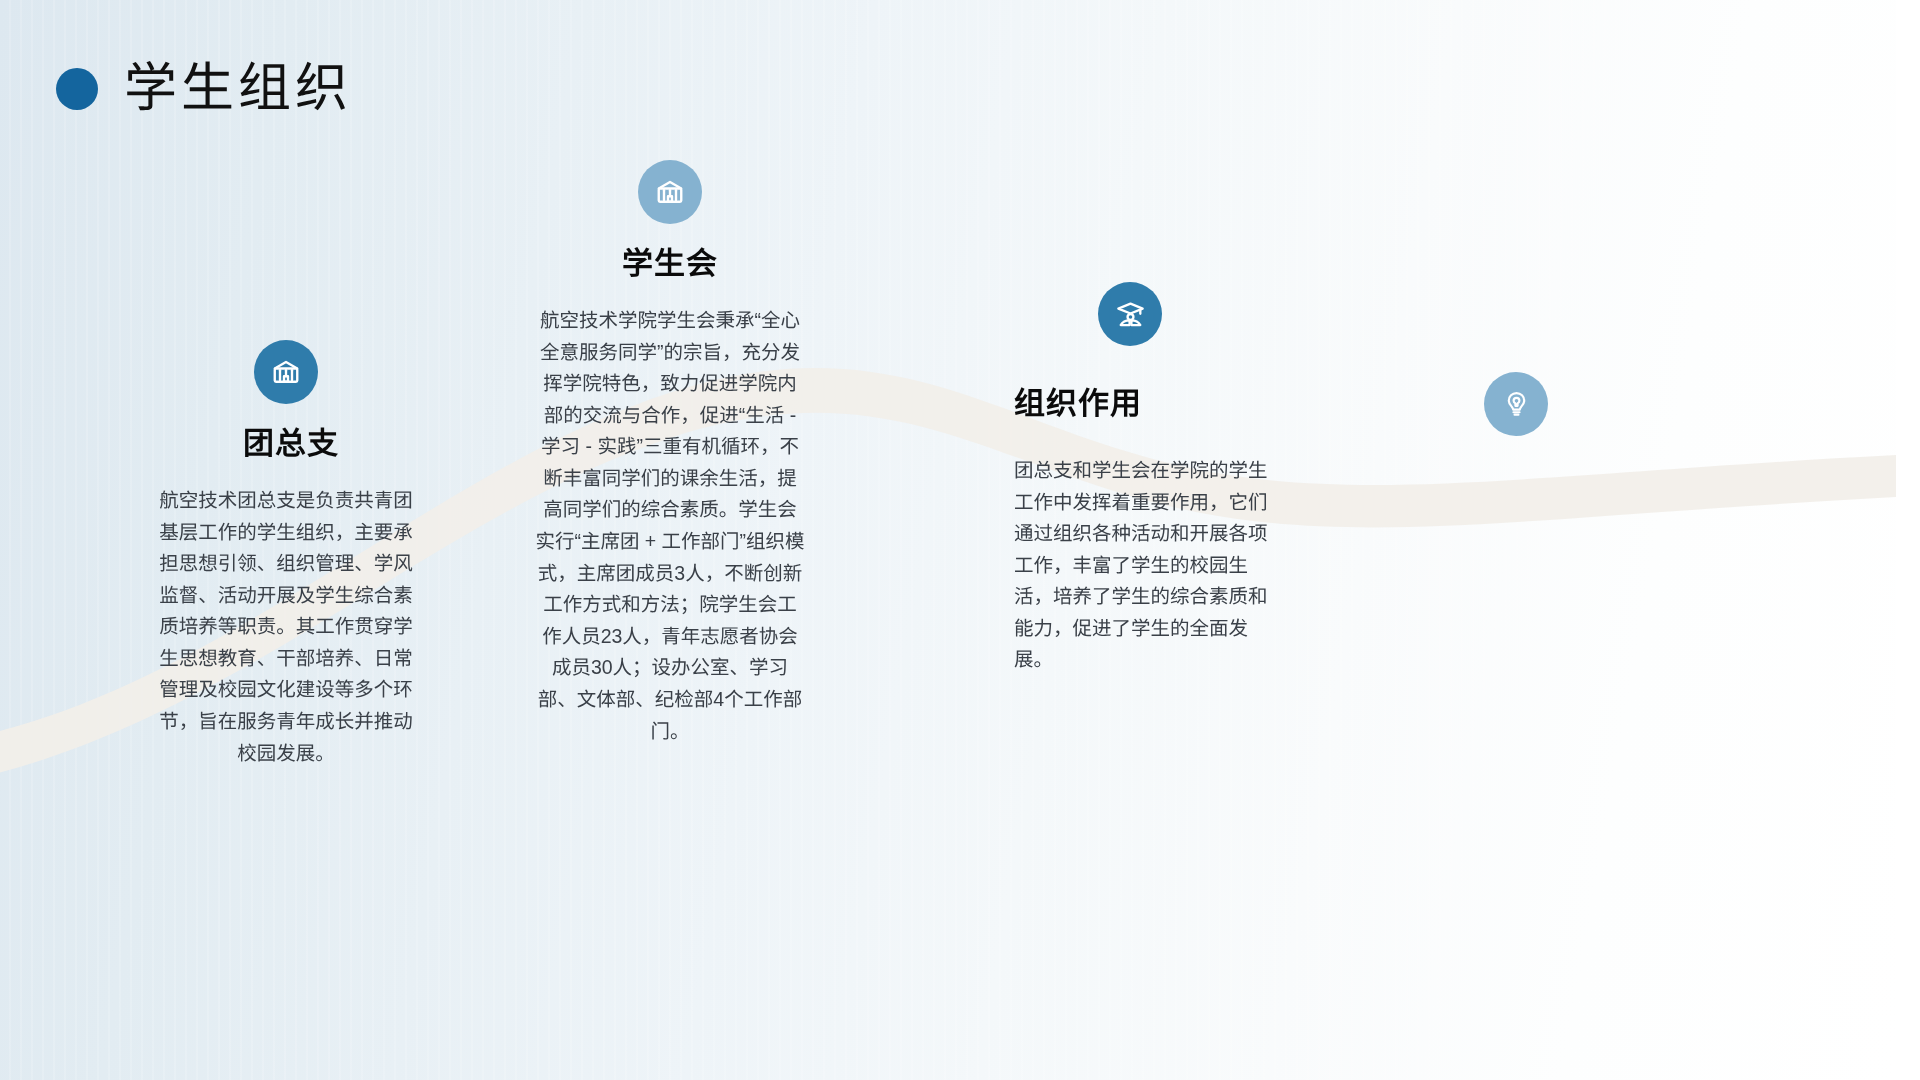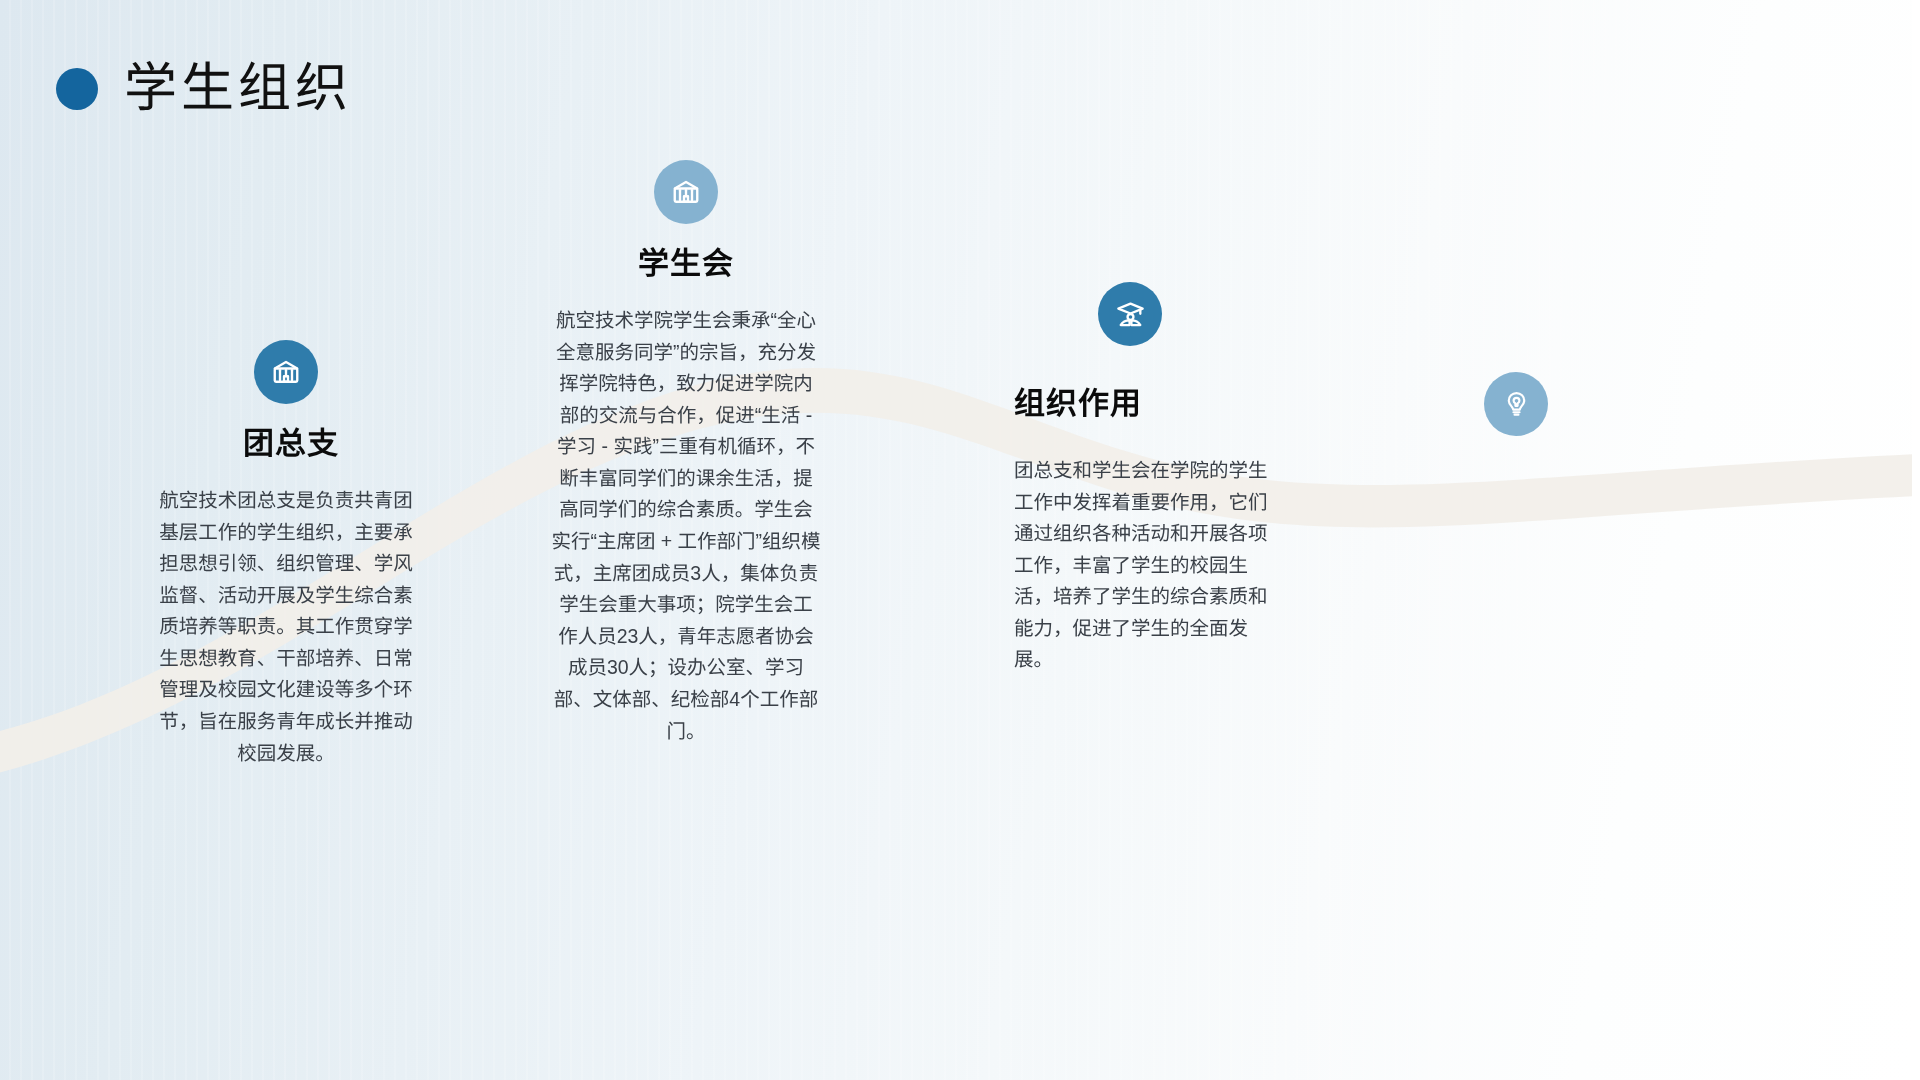--- a/index.html
+++ b/index.html
@@ -26,21 +26,20 @@
       linear-gradient(100deg,
         #dde8f0 0%,
         #e2ecf2 14%,
         #e8f0f5 28%,
         #eef4f8 42%,
         #f4f8fa 56%,
         #f9fbfc 70%,
         #fdfefe 84%,
         #ffffff 100%);
     overflow: hidden;
-    padding-left: 16px;
   }
 
   
   #slide::before {
     content: "";
     position: absolute;
     inset: 0;
     pointer-events: none;
     background: repeating-linear-gradient(
       90deg,
@@ -119,21 +118,21 @@
     line-height: 1.62;
     color: #3a4048;
     text-align: justify;
     text-justify: inter-ideograph;
     text-align-last: left;
   }
 
   
   #step-1 { left: 150px;  top: 340px;  }
   #step-1 .step-title { margin-left: 10px; text-align: center; }
-  #step-2 { left: 550px;  top: 160px;  }
+  #step-2 { left: 534px;  top: 160px;  }
   #step-3 { left: 1014px; top: 282px;  }
   #step-3 .step-title, #step-3 .step-body { text-align: left; margin-top: 32px; }
   #step-3 .step-icon { margin-left: 84px; margin-right: auto; }
   #step-4 { left: 1424px; top: 372px;  }
   #step-4 .step-title, #step-4 .step-body { text-align: left; }
   #step-4 .step-icon { margin-left: 60px; margin-right: auto; }
 
   #step-1 .step-body { text-align: center; text-align-last: center; }
   #step-2 .step-body { text-align: center; text-align-last: center; }
 </style>
@@ -183,21 +182,21 @@
           <path d="M3 9.2 L12 4 L21 9.2"></path>
           <rect x="3" y="9.2" width="18" height="10.6" rx="1"></rect>
           <line x1="7.2" y1="10.6" x2="7.2" y2="18.4"></line>
           <line x1="12" y1="10.6" x2="12" y2="15.2"></line>
           <line x1="16.8" y1="10.6" x2="16.8" y2="18.4"></line>
           <rect x="10.4" y="15.4" width="3.2" height="4.4"></rect>
         </svg>
       </span>
     </div>
     <div class="step-title">学生会</div>
-    <div class="step-body">航空技术学院学生会秉承“全心全意服务同学”的宗旨，充分发挥学院特色，致力促进学院内部的交流与合作，促进“生活 - 学习 - 实践”三重有机循环，不断丰富同学们的课余生活，提高同学们的综合素质。学生会实行“主席团 + 工作部门”组织模式，主席团成员3人，集体负责学生会重大事项；院学生会工作人员23人，青年志愿者协会成员30人；设办公室、学习部、文体部、纪检部4个工作部门。</div>
+    <div class="step-body">航空技术学院学生会秉承“全心全意服务同学”的宗旨，充分发挥学院特色，致力促进学院内部的交流与合作，促进“生活 - 学习 - 实践”三重有机循环，不断丰富同学们的课余生活，提高同学们的综合素质。学生会实行“主席团 + 工作部门”组织模式，主席团成员3人，不断创新工作方式和方法；院学生会工作人员23人，青年志愿者协会成员30人；设办公室、学习部、文体部、纪检部4个工作部门。</div>
   </div>
 
   <div class="step" id="step-3">
     <div class="step-icon" style="background:#2f7cab">
       <span>
         <svg width="31" height="31" viewBox="0 0 24 24" fill="none" stroke="#ffffff" stroke-width="1.8" stroke-linecap="round" stroke-linejoin="round">
           <path d="M12 3.6 L21.4 7.4 L12 11.2 L2.6 7.4 Z"></path>
           <path d="M19.6 8.1 L19.6 11.4"></path>
           <circle cx="12" cy="13.9" r="2.3"></circle>
           <path d="M4.4 20.2 C5.9 17.6, 8.4 16.6, 11.3 16.6 L11.3 20.2 Z"></path>

